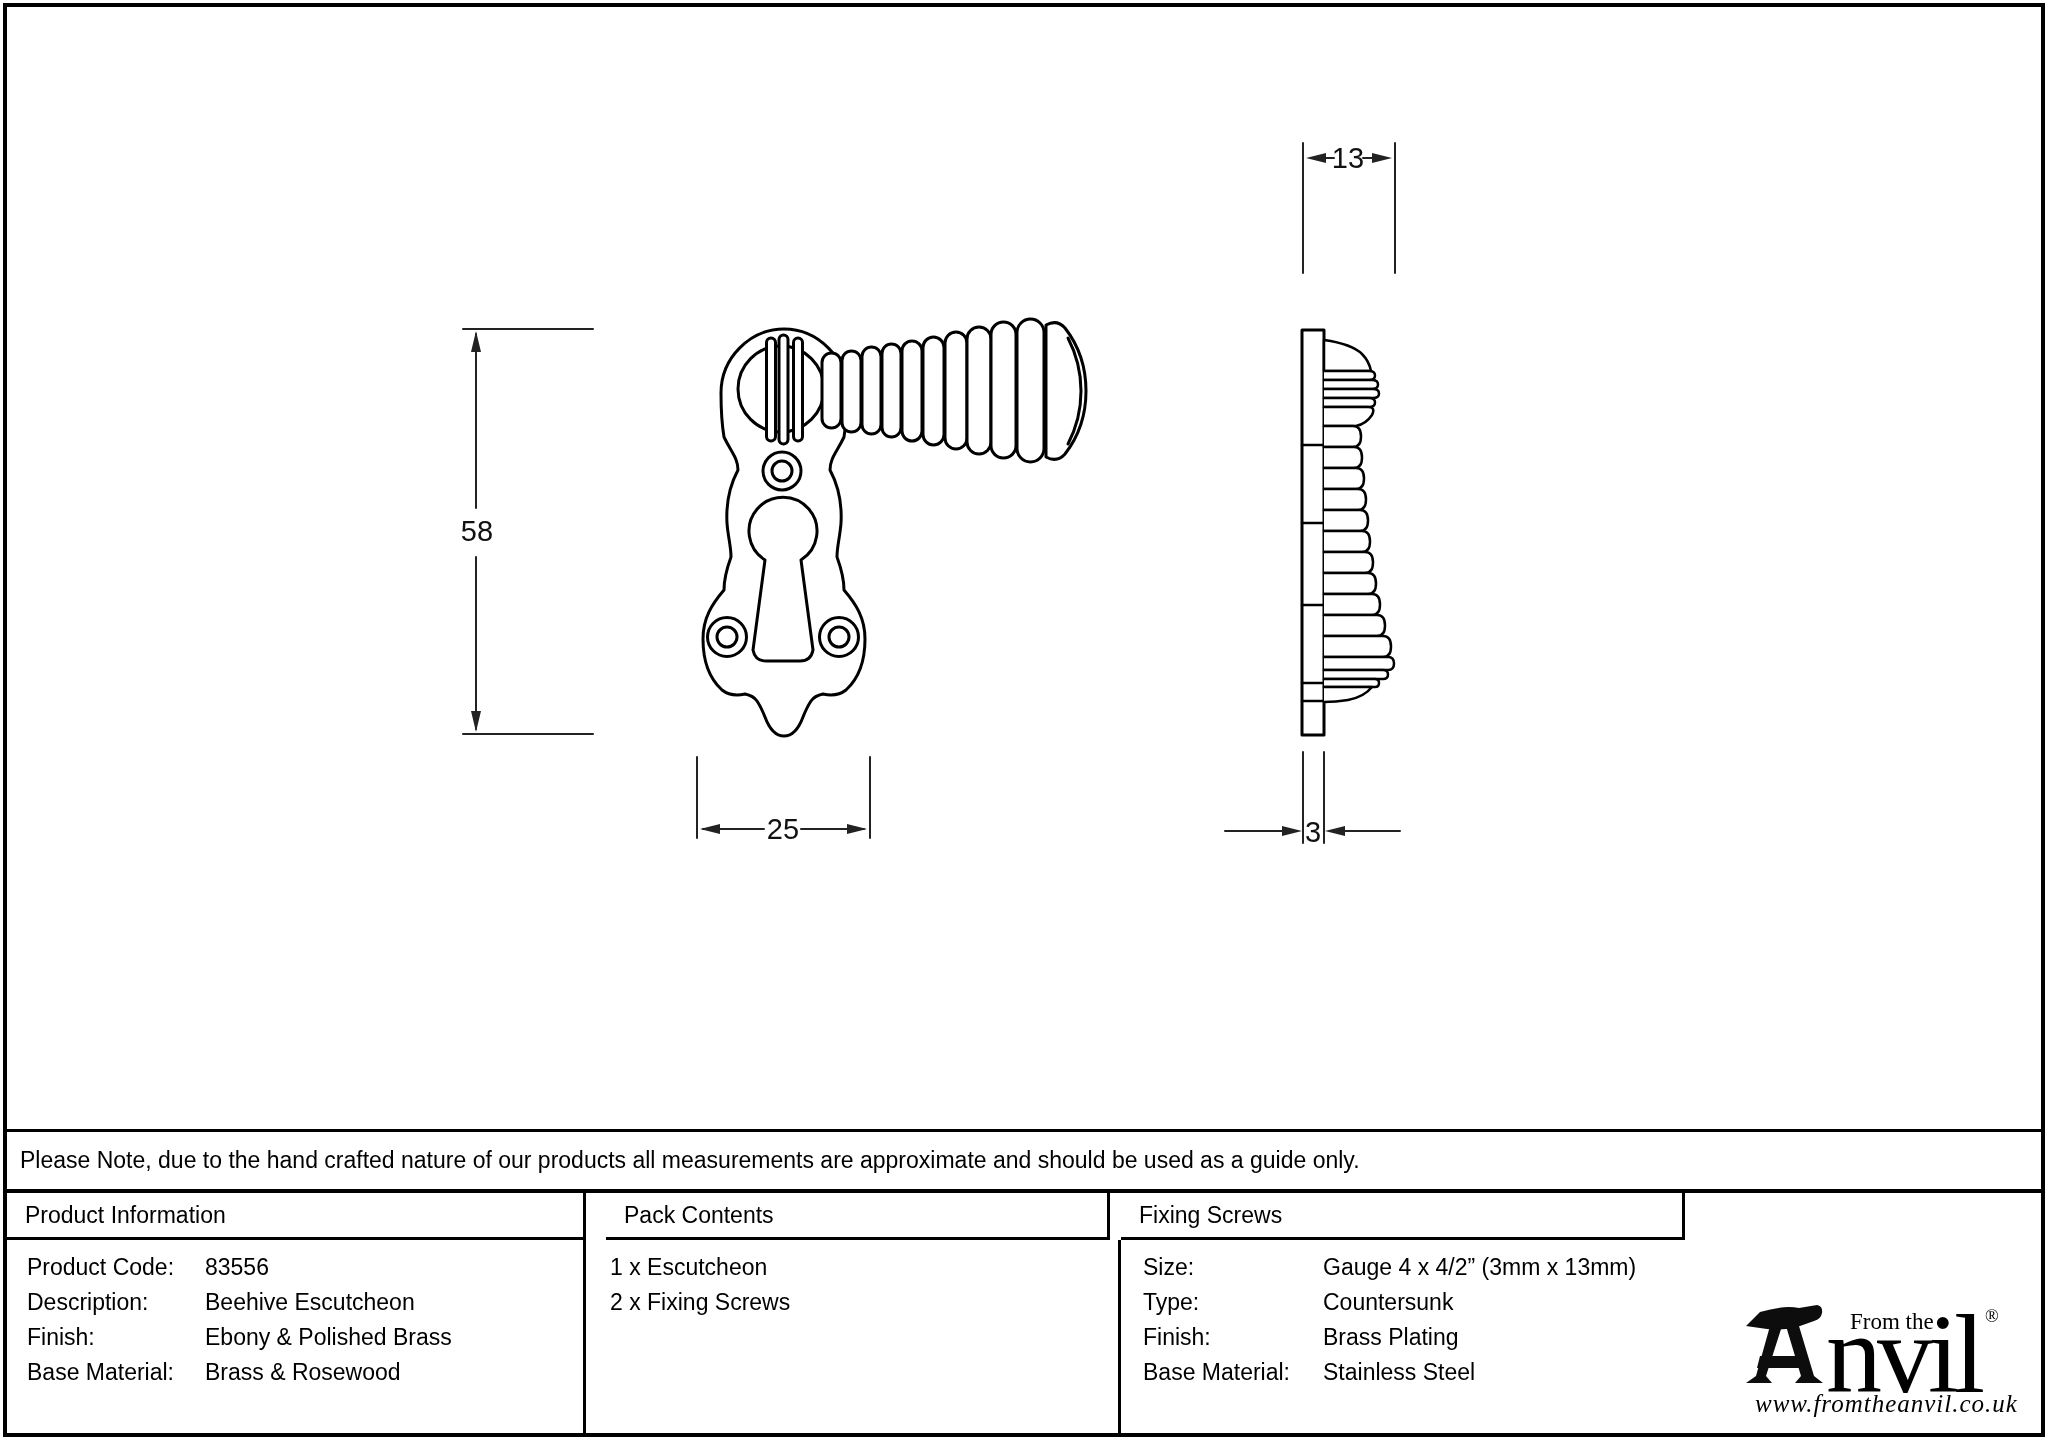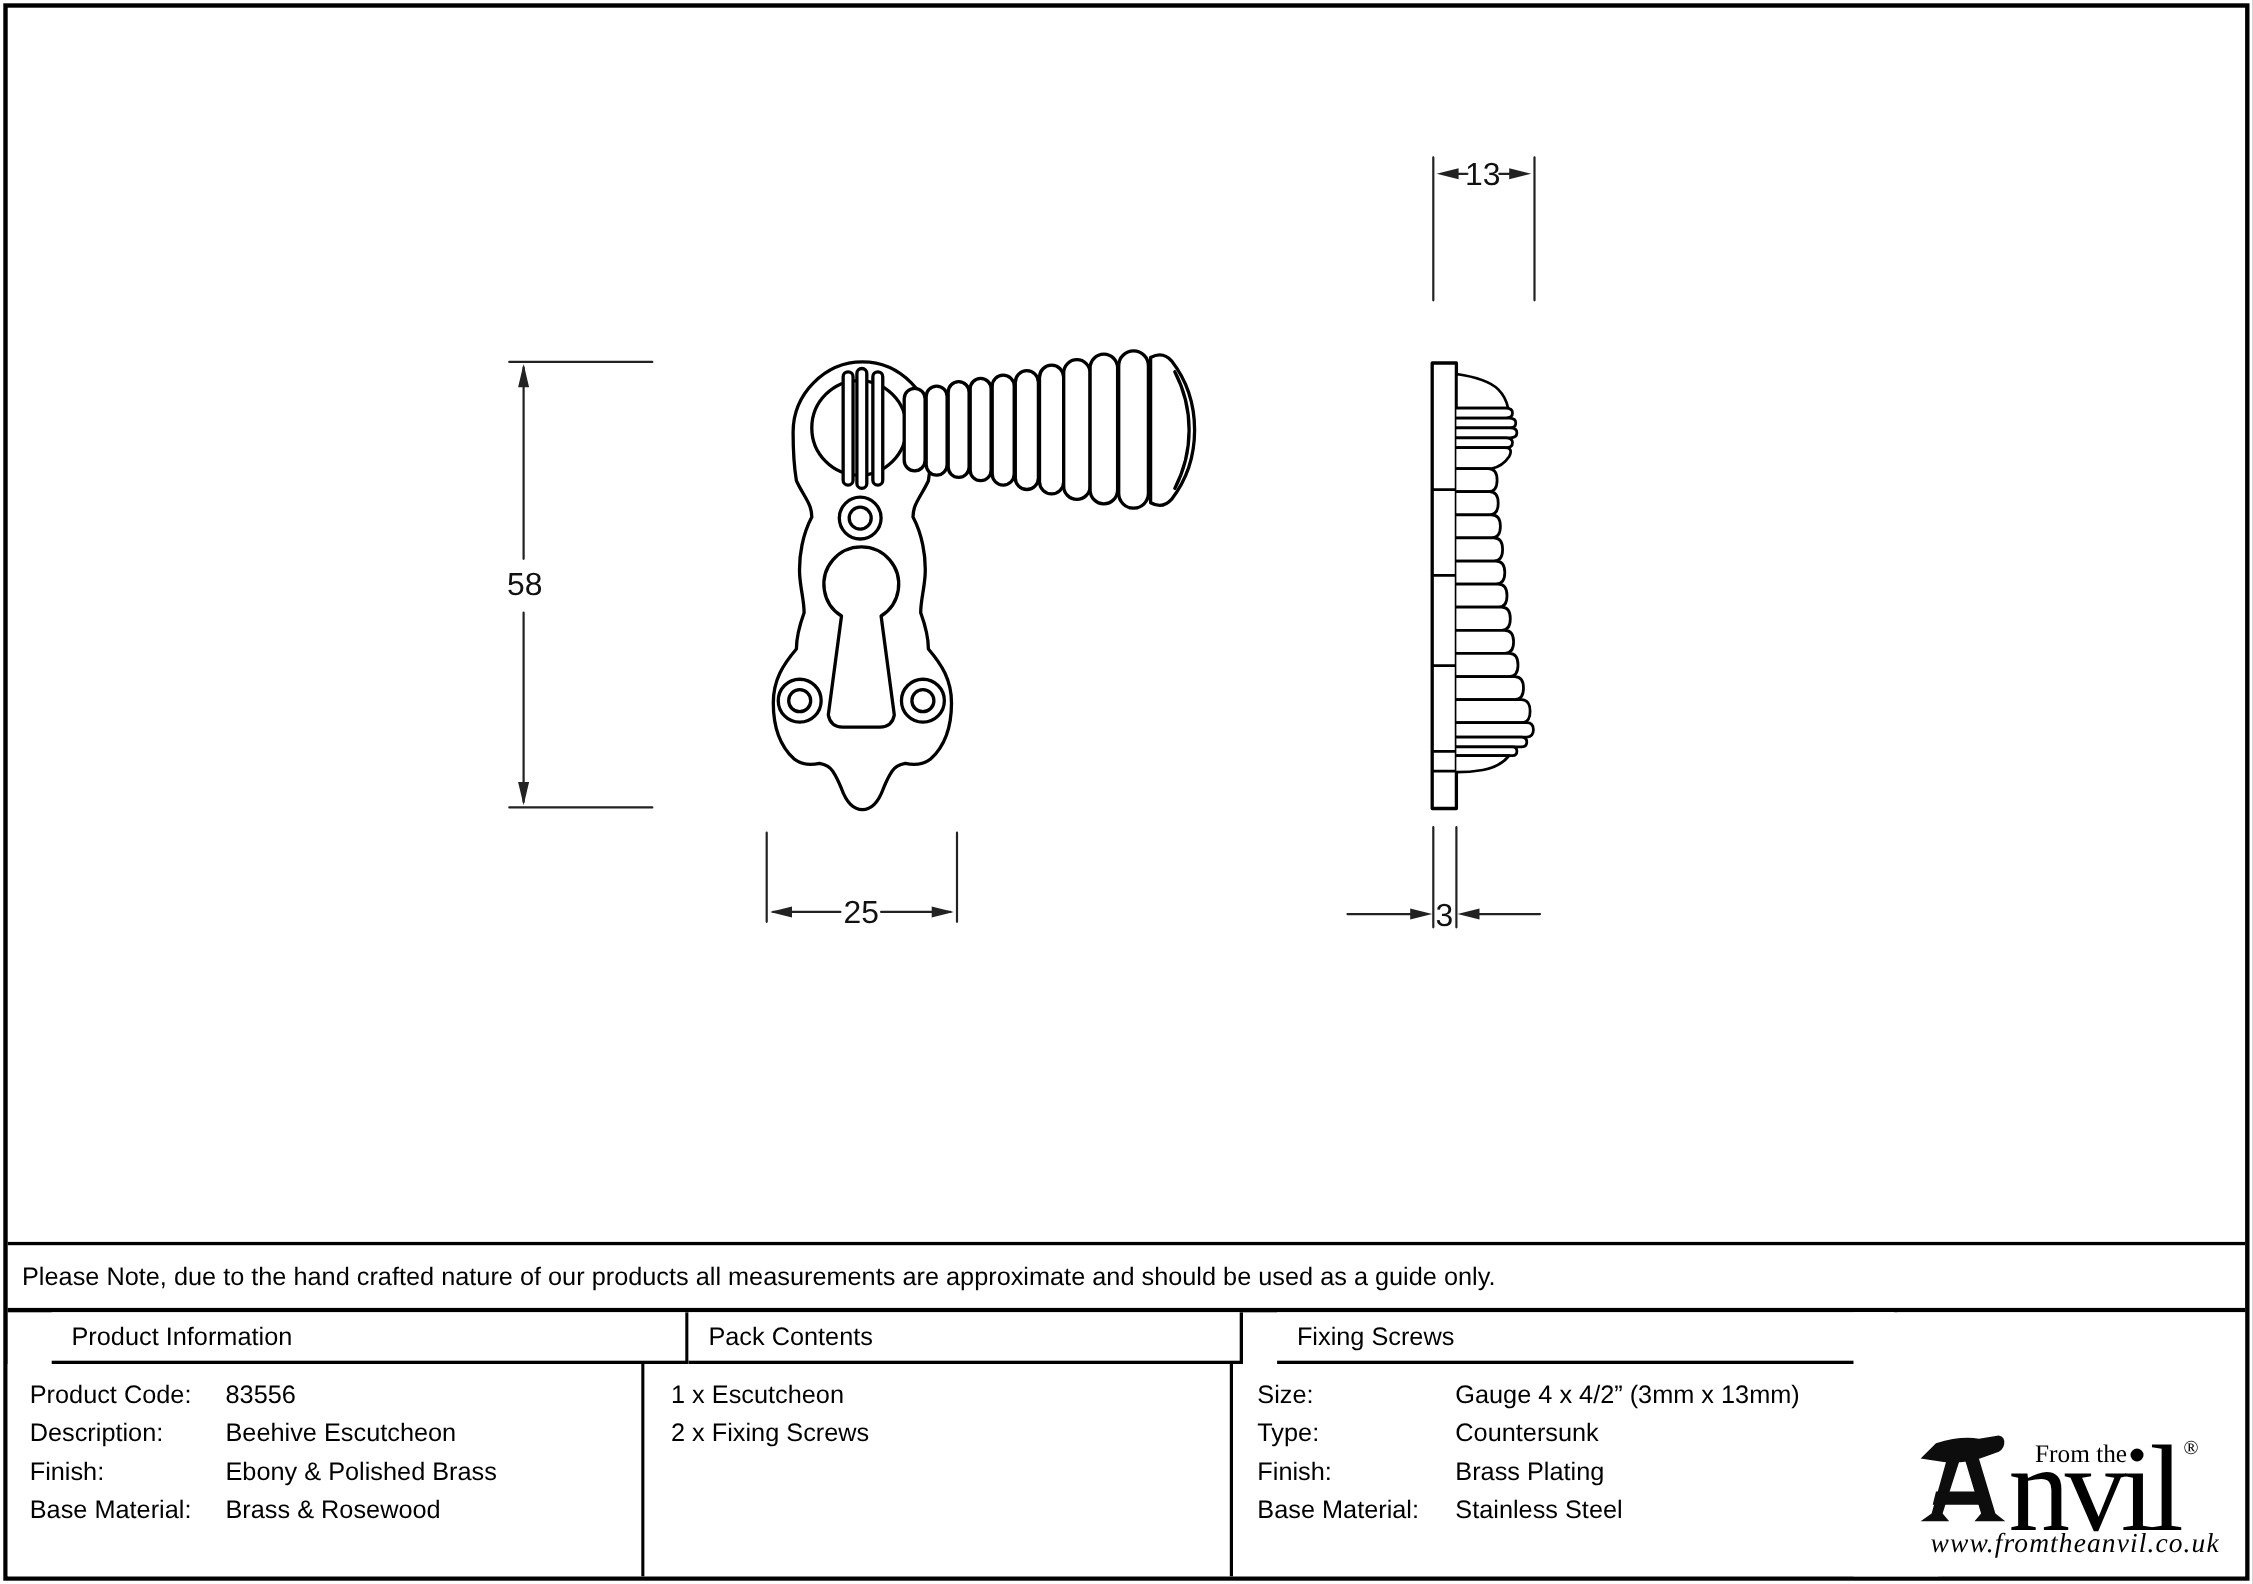--- a/index.html
+++ b/index.html
@@ -6,21 +6,21 @@
   .page{position:relative;width:2048px;height:1440px;background:#fff;
         font-family:"Liberation Sans",sans-serif;color:#000;overflow:hidden;}
   .frame{position:absolute;left:3px;top:3px;right:3px;bottom:3px;border:4px solid #000;pointer-events:none;}
   .drawing-svg{position:absolute;left:0;top:0;}
   .dim-text{font-family:"Liberation Sans",sans-serif;font-size:29px;fill:#111;}
   
   .note-row{position:absolute;left:7px;top:1129px;width:2034px;height:64px;box-sizing:border-box;
             border-top:3px solid #000;border-bottom:4px solid #000;display:flex;align-items:center;
             padding-left:13px;font-size:23px;}
   .hdr{position:absolute;top:1193px;height:47px;box-sizing:border-box;border-bottom:3px solid #000;
-       display:flex;align-items:center;padding-left:18px;font-size:23px;background:#fff;margin-left:40px;}
+       display:flex;align-items:center;padding-left:18px;font-size:23px;background:#fff;}
   .cell{position:absolute;top:1240px;height:193px;box-sizing:border-box;font-size:23px;background:#fff;}
   .rule-r{border-right:3px solid #000;}
   .kv{display:grid;grid-template-columns:178px auto;line-height:35px;padding:10px 0 0 20px;}
   .kv3{display:grid;grid-template-columns:180px auto;line-height:35px;padding:10px 0 0 22px;}
   .items{line-height:35px;padding:10px 0 0 24px;}
   
   .logo-cell{position:absolute;left:1685px;top:1193px;width:356px;height:240px;background:#fff;}
   .logo-inner{position:absolute;inset:0;margin-top:45px;}
   .anvil-a{position:absolute;left:58px;top:66px;}
   .logo-tagline{position:absolute;left:165px;top:71px;font-family:"Liberation Serif",serif;font-size:23px;}
@@ -156,21 +156,21 @@
     </g>
   </svg>
 
   <div class="note-row">
     <span>Please Note, due to the hand crafted nature of our products all measurements are approximate and should be used as a guide only.</span>
   </div>
 
   <div class="hdr rule-r" style="left:7px;width:579px;">
     <span>Product Information</span>
   </div>
-  <div class="hdr rule-r" style="left:586px;width:504px;">
+  <div class="hdr rule-r" style="left:606px;width:504px;">
     <span>Pack Contents</span>
   </div>
   <div class="hdr rule-r" style="left:1121px;width:564px;">
     <span>Fixing Screws</span>
   </div>
 
   <div class="cell rule-r" style="left:7px;width:579px;">
     <div class="kv">
       <span>Product Code:</span>
       <span>83556</span>

